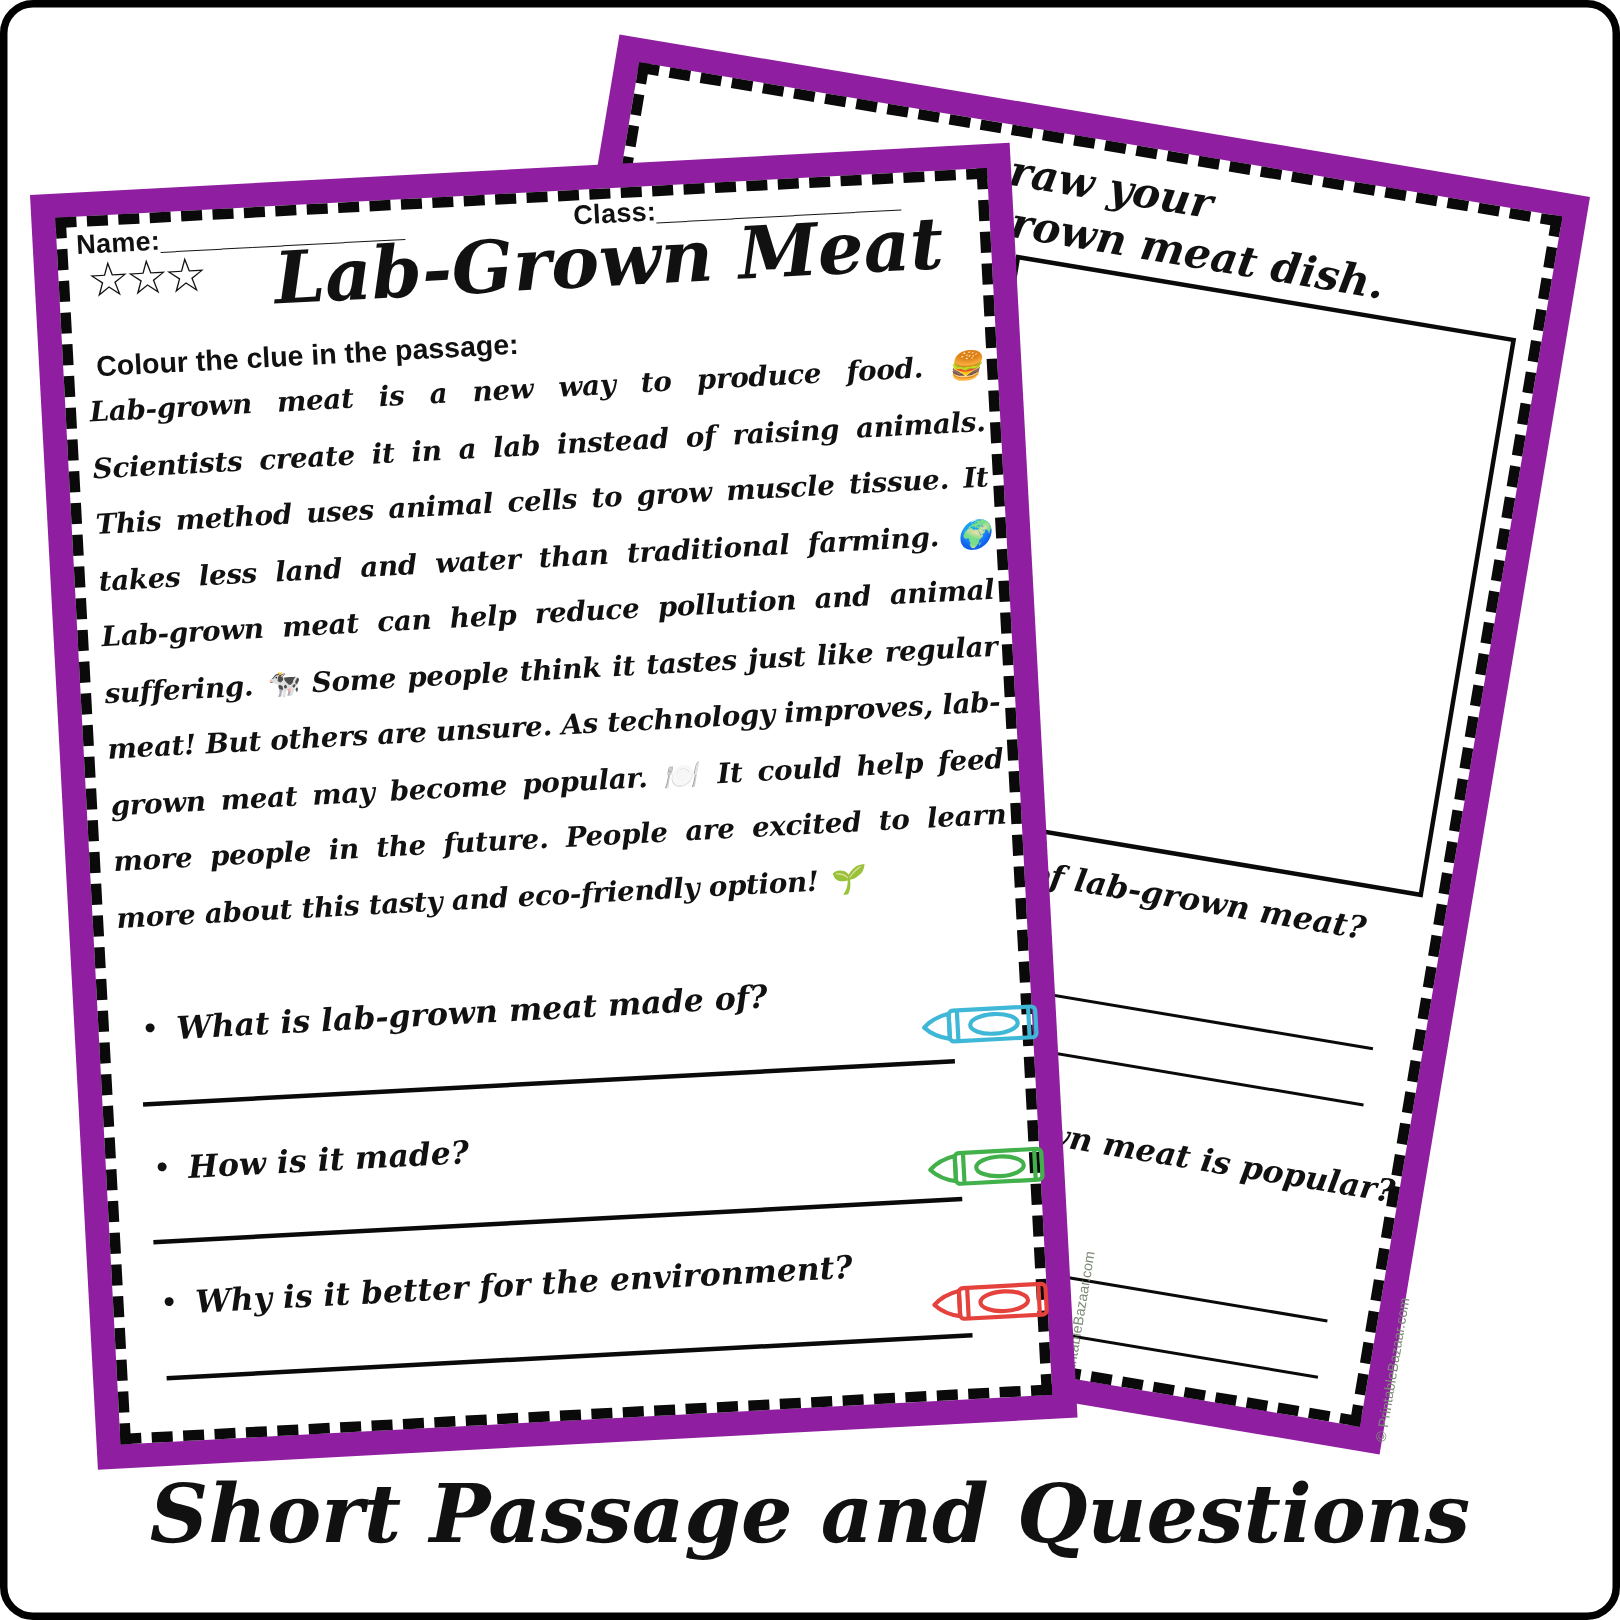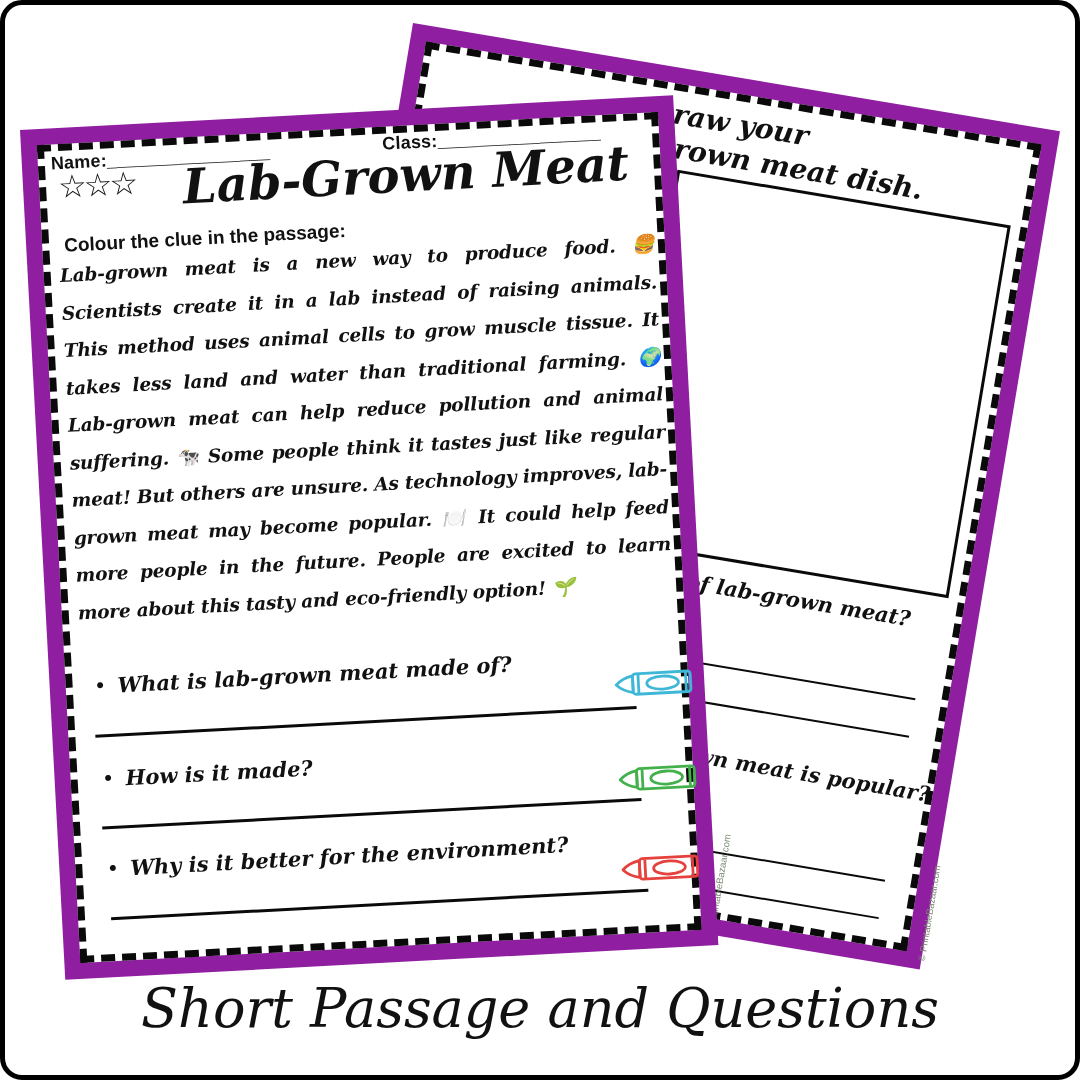--- a/index.html
+++ b/index.html
@@ -68,21 +68,21 @@
   #back-l4{left:30px;top:782px;right:26px;}
   .bline{border-top:2.5px solid #0a0a0a;height:0;}
   .watermark{width:104px;height:13px;font-family:"Liberation Sans", sans-serif;
     font-size:9.5px;color:var(--watermark);white-space:nowrap;
     transform:rotate(-90deg);transform-origin:center center;line-height:13px;}
   #back-wm1{left:369px;top:764px;}
   #back-wm2{left:581px;top:760px;}
 
   
   #caption{left:0;right:0;top:968px;text-align:center;z-index:3;
-    font-style:italic;font-weight:normal;font-size:54px;line-height:72px;}
+    font-style:italic;font-weight:bold;font-size:54px;line-height:72px;}
 </style>
 </head>
 <body>
 
 <div class="stage">
 
   <div class="page" id="back-page">
     <div class="page-inner">
       <div class="abs back-heading">Draw your</div>
       <div class="abs back-heading" id="back-heading-l2">own lab-grown meat dish.</div>

